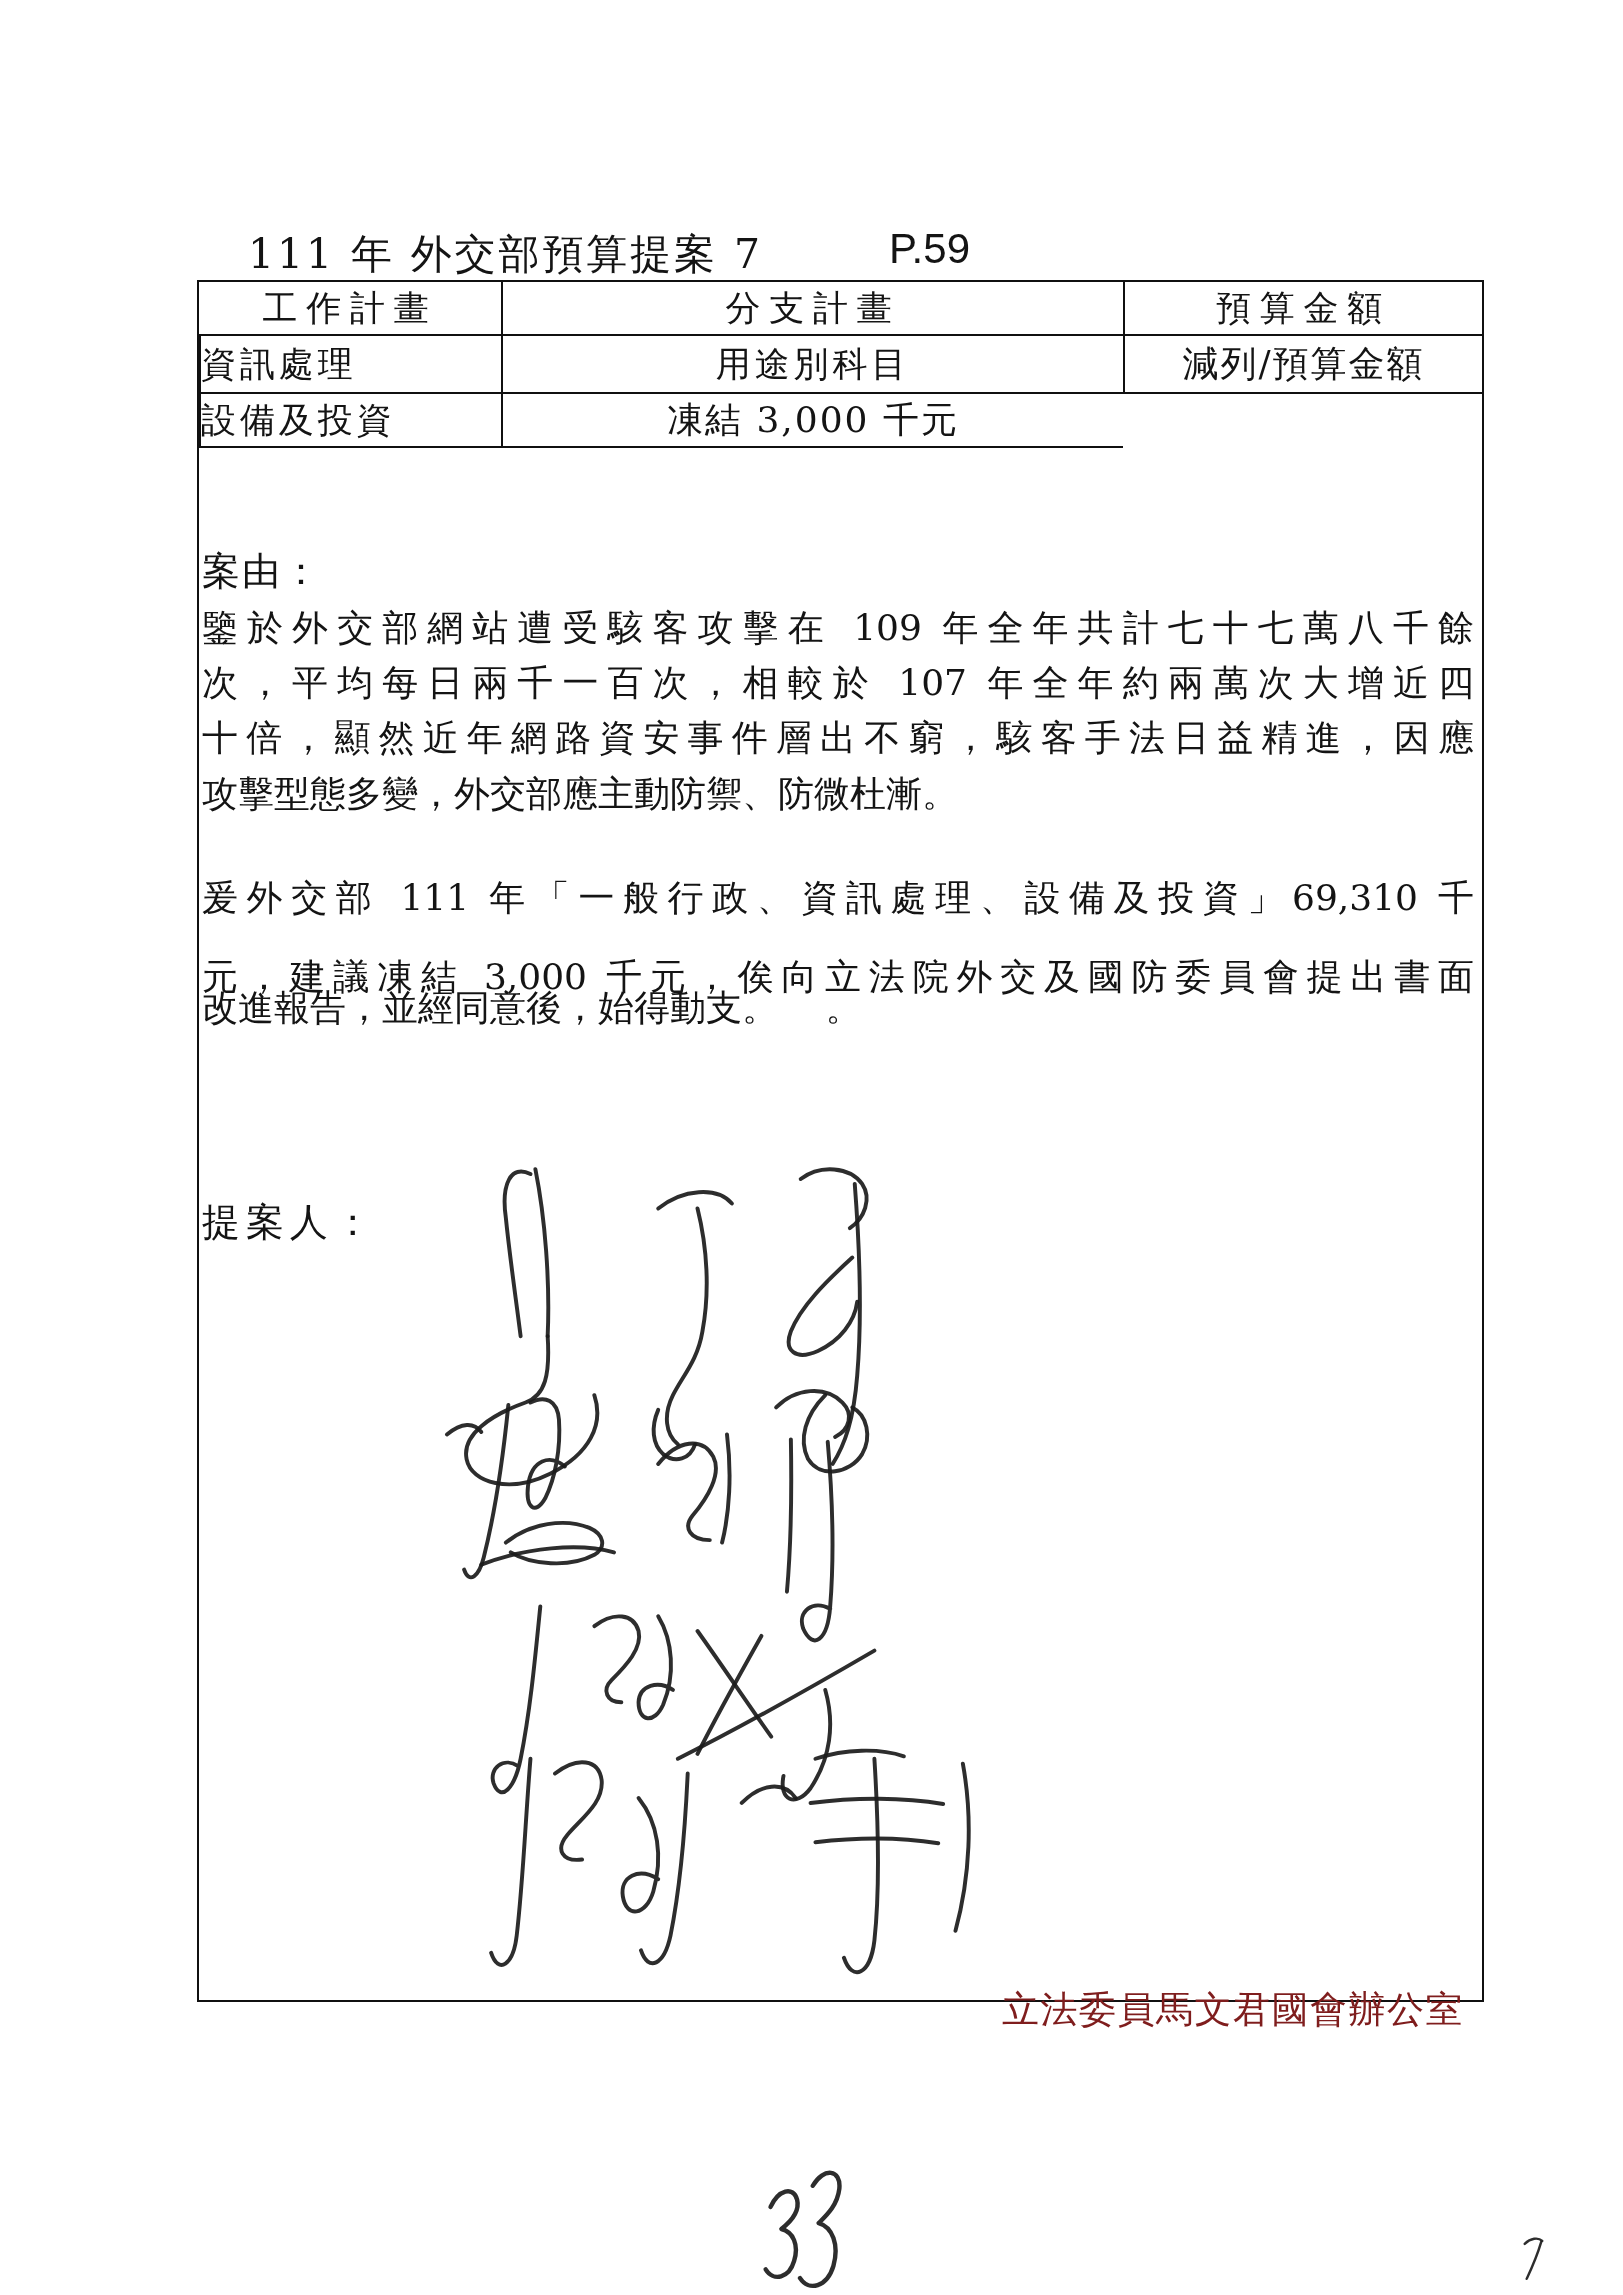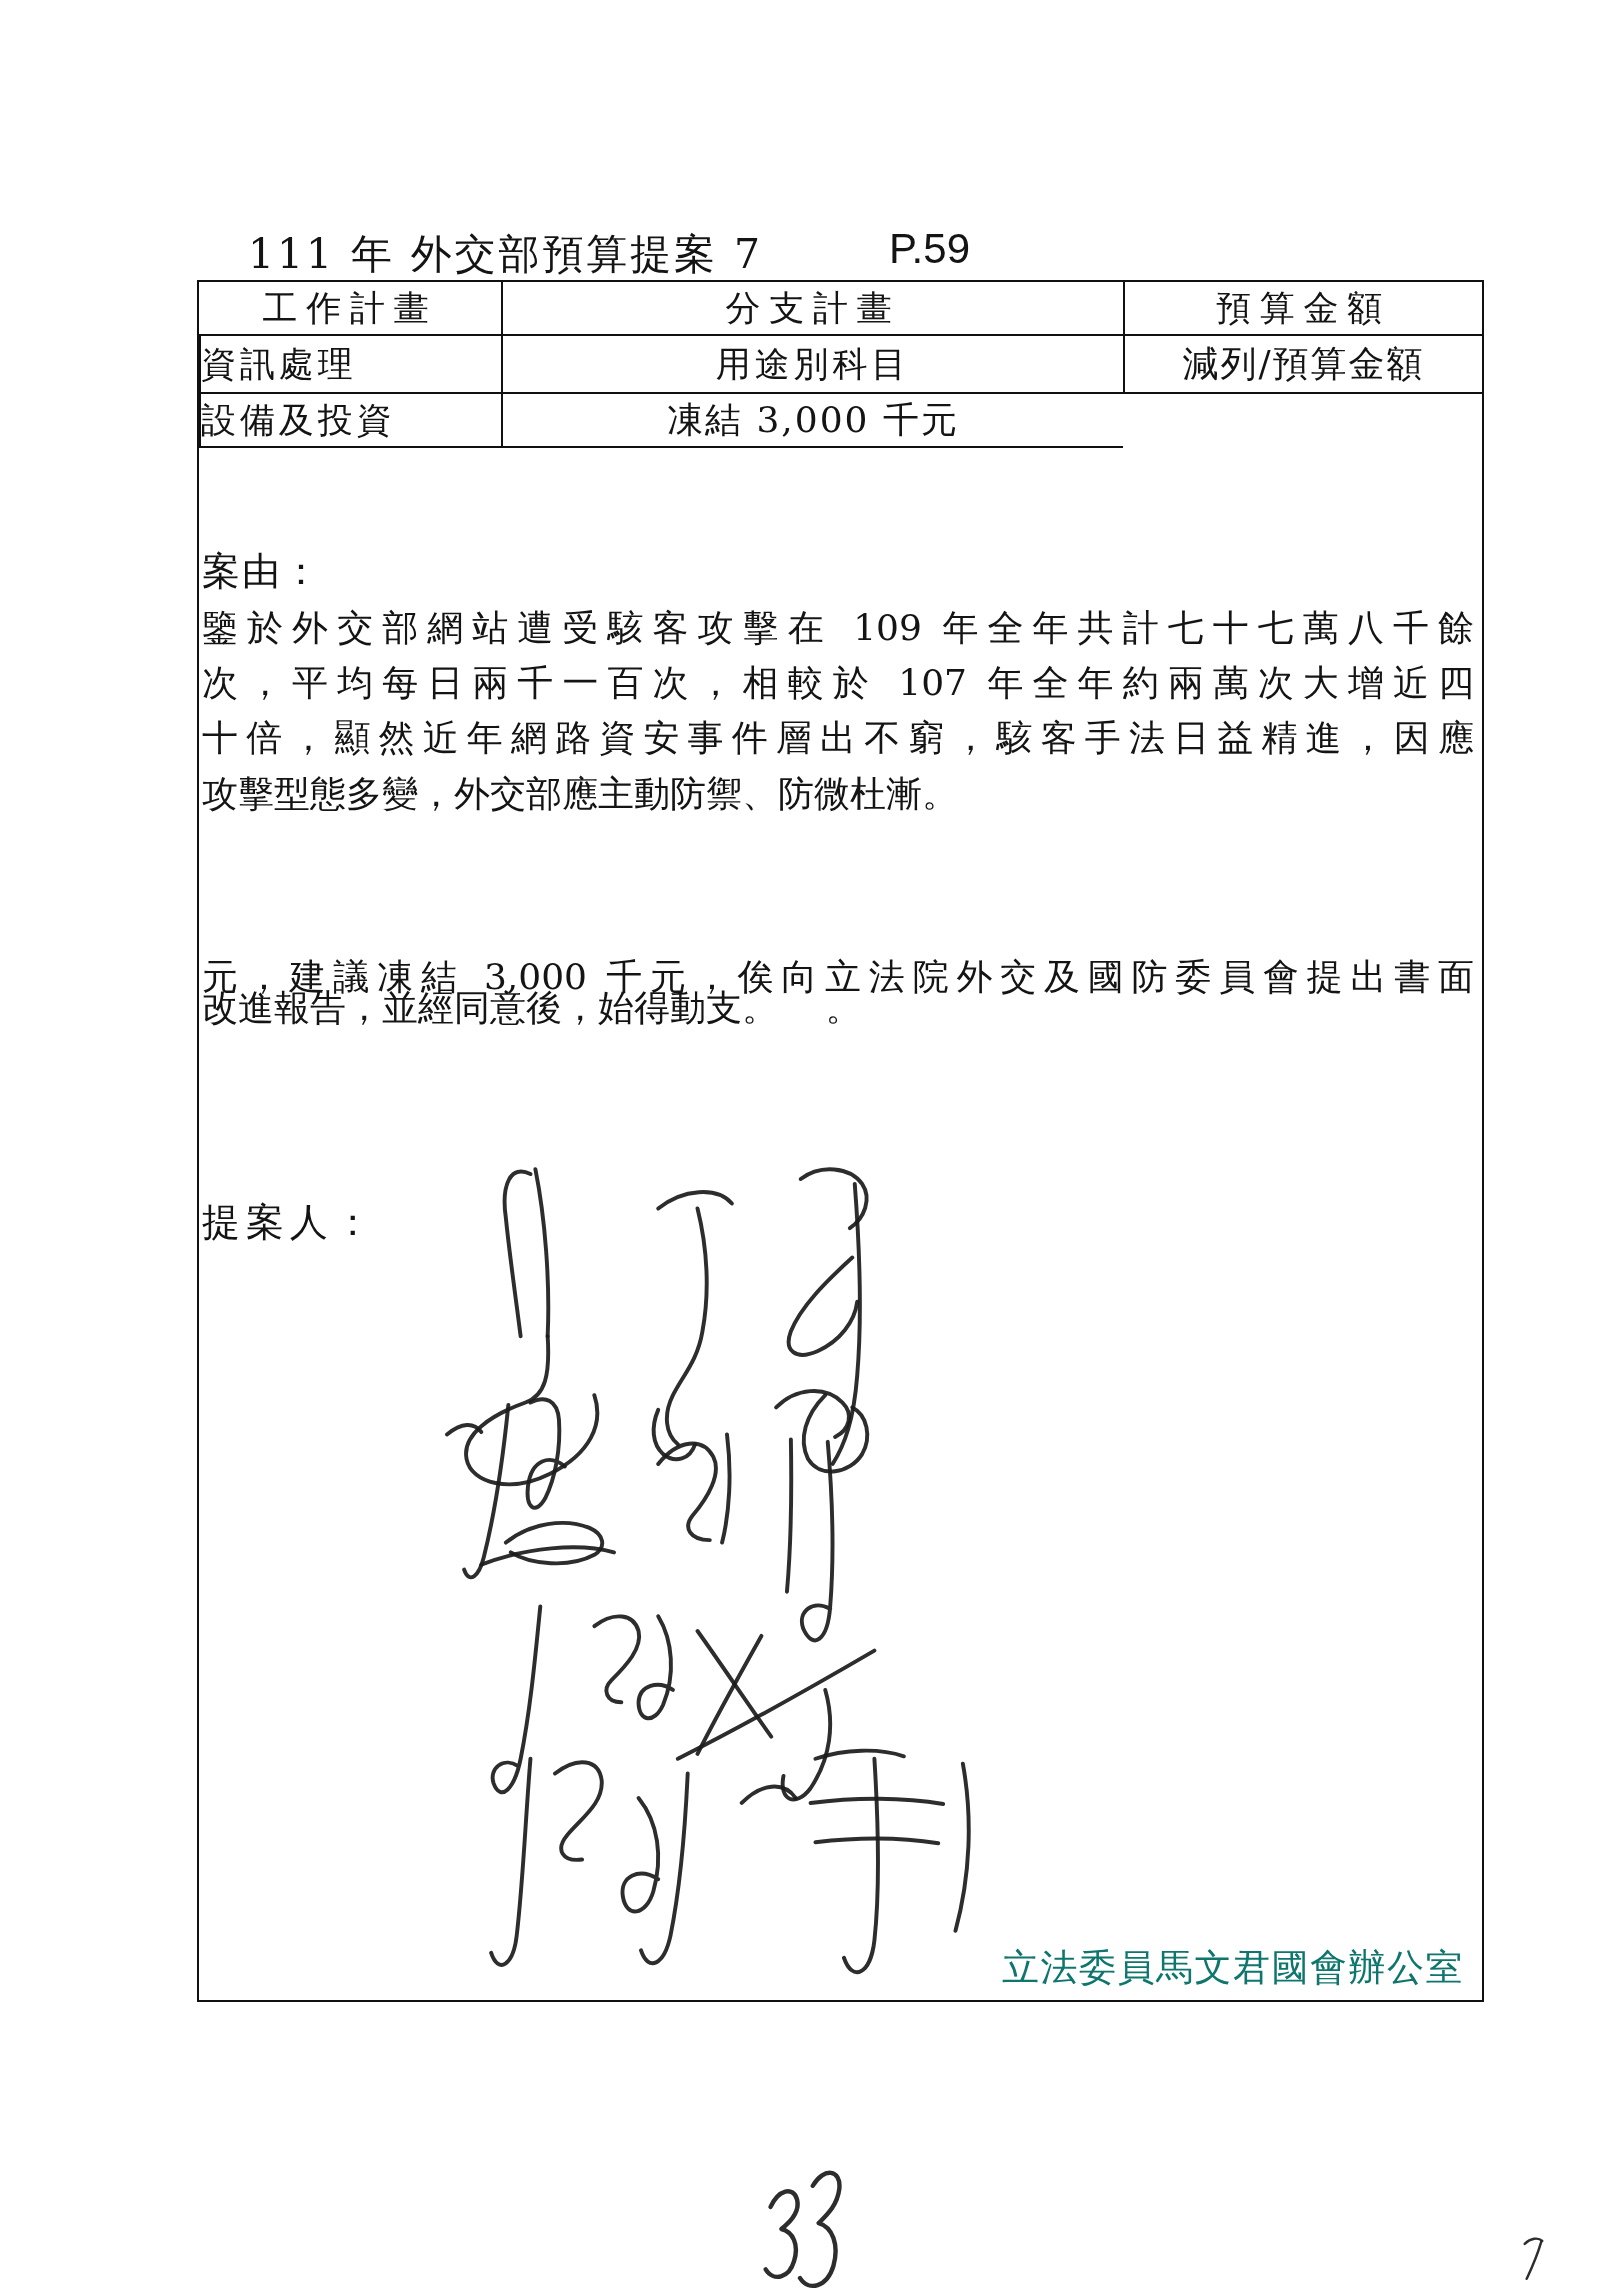--- a/index.html
+++ b/index.html
@@ -21,21 +21,21 @@
   .cell.vline{border-left:2.5px solid #101010;}
   .cell.hdr{letter-spacing:8.8px;}
   .cell.leftal{justify-content:flex-start;}
   .cell.span-col1{grid-column:1;grid-row:2/5;letter-spacing:6.9px;}
   .cell.amount{letter-spacing:2px;font-size:36px;}
   
   .line{position:absolute;left:202px;width:1272px;font-size:36px;line-height:1.12;white-space:nowrap;}
   .line.full{white-space:normal;text-align:justify;text-align-last:justify;}
   .case-label{left:202px;top:546px;font-size:38px;letter-spacing:2px;}
   .proposer-label{left:202px;top:1197px;font-size:38px;letter-spacing:5.9px;}
-  .footer-line{left:1002px;top:1943px;font-size:37px;letter-spacing:1.5px;white-space:nowrap;color:#0f766e;}
+  .footer-line{left:1002px;top:1985px;font-size:37px;letter-spacing:1.5px;white-space:nowrap;color:#7f1d1d;}
   svg.ink{position:absolute;overflow:visible;}
   svg.ink path{fill:none;stroke:#1b1b1b;stroke-width:8;stroke-linecap:round;stroke-linejoin:round;opacity:.92;}
   svg.ink.thin path{stroke-width:5;}
   svg.ink.mid path{stroke-width:9;}
 </style>
 </head>
 <body>
 
 <div class="page">
 
@@ -60,20 +60,21 @@
     </div>
   </div>
 
   <div class="abs case-label">案由：</div>
 
   <div class="line full" style="top:608px;">鑒於外交部網站遭受駭客攻擊在 109 年全年共計七十七萬八千餘</div>
   <div class="line full" style="top:663px;">次，平均每日兩千一百次，相較於 107 年全年約兩萬次大增近四</div>
   <div class="line full" style="top:718px;">十倍，顯然近年網路資安事件層出不窮，駭客手法日益精進，因應</div>
   <div class="line" style="top:774px;">攻擊型態多變，外交部應主動防禦、防微杜漸。</div>
 
+  <div class="line full" style="top:878px;">爰外交部 111 年「一般行政、資訊處理、設備及投資」69,310 千</div>
   <div class="line full" style="top:933px;margin-top:24px;">元，建議凍結 3,000 千元，俟向立法院外交及國防委員會提出書面</div>
   <div class="line" style="top:988px;">改進報告，並經同意後，始得動支。 　。</div>
 
   <div class="abs proposer-label">提案人：</div>
 
   <svg class="ink" style="left:383px;top:1120px;" width="688" height="909" viewBox="0 0 1400 1850">
     <g>
       <path d="M 300,110 C 260,90 240,130 250,200 C 258,280 270,360 280,440"></path>
       <path d="M 310,100 C 330,200 340,330 335,440"></path>
       <path d="M 335,440 C 340,520 330,560 290,575 C 220,600 160,640 170,690 C 180,740 260,760 340,720 C 420,680 450,620 430,560"></path>

